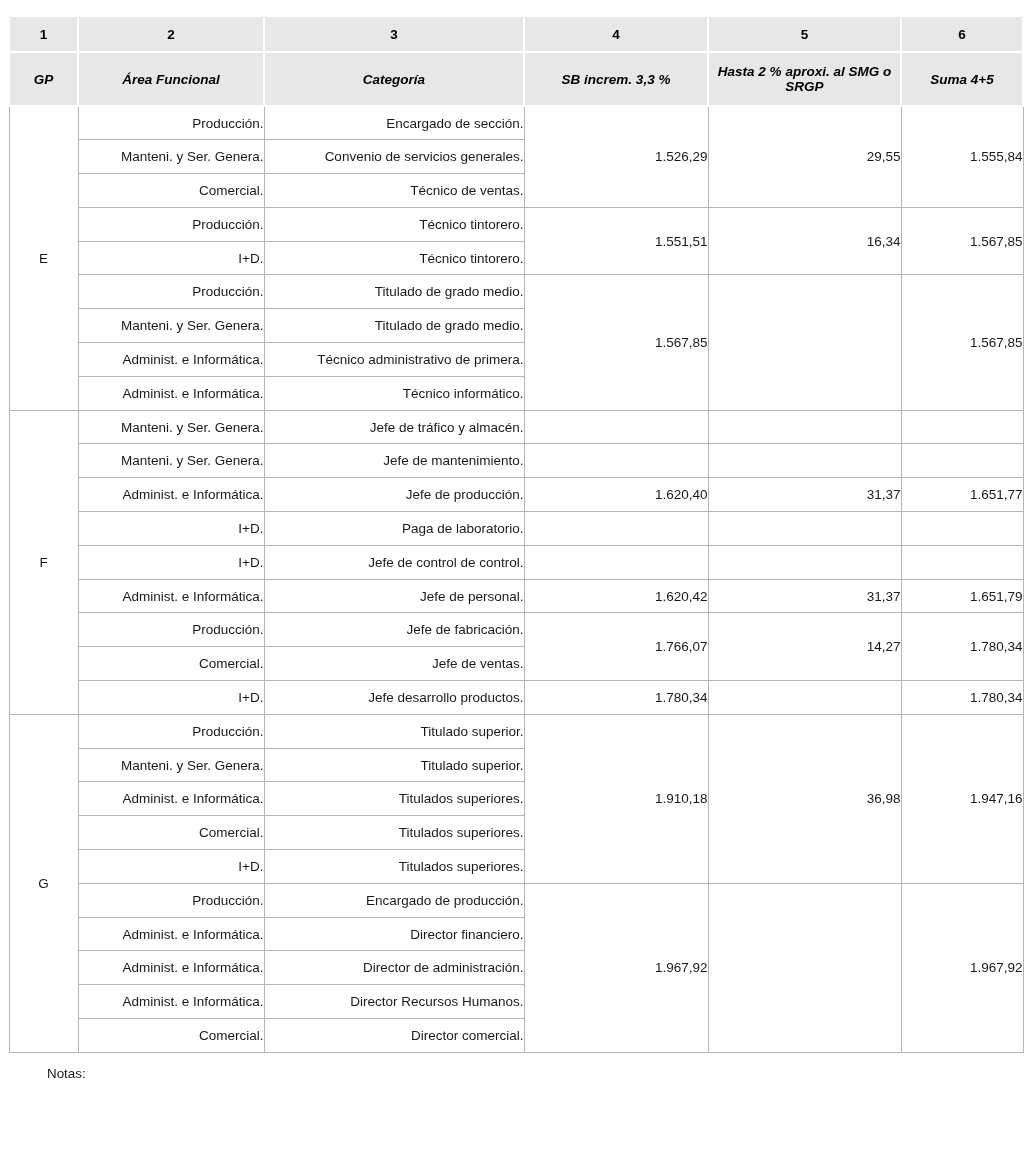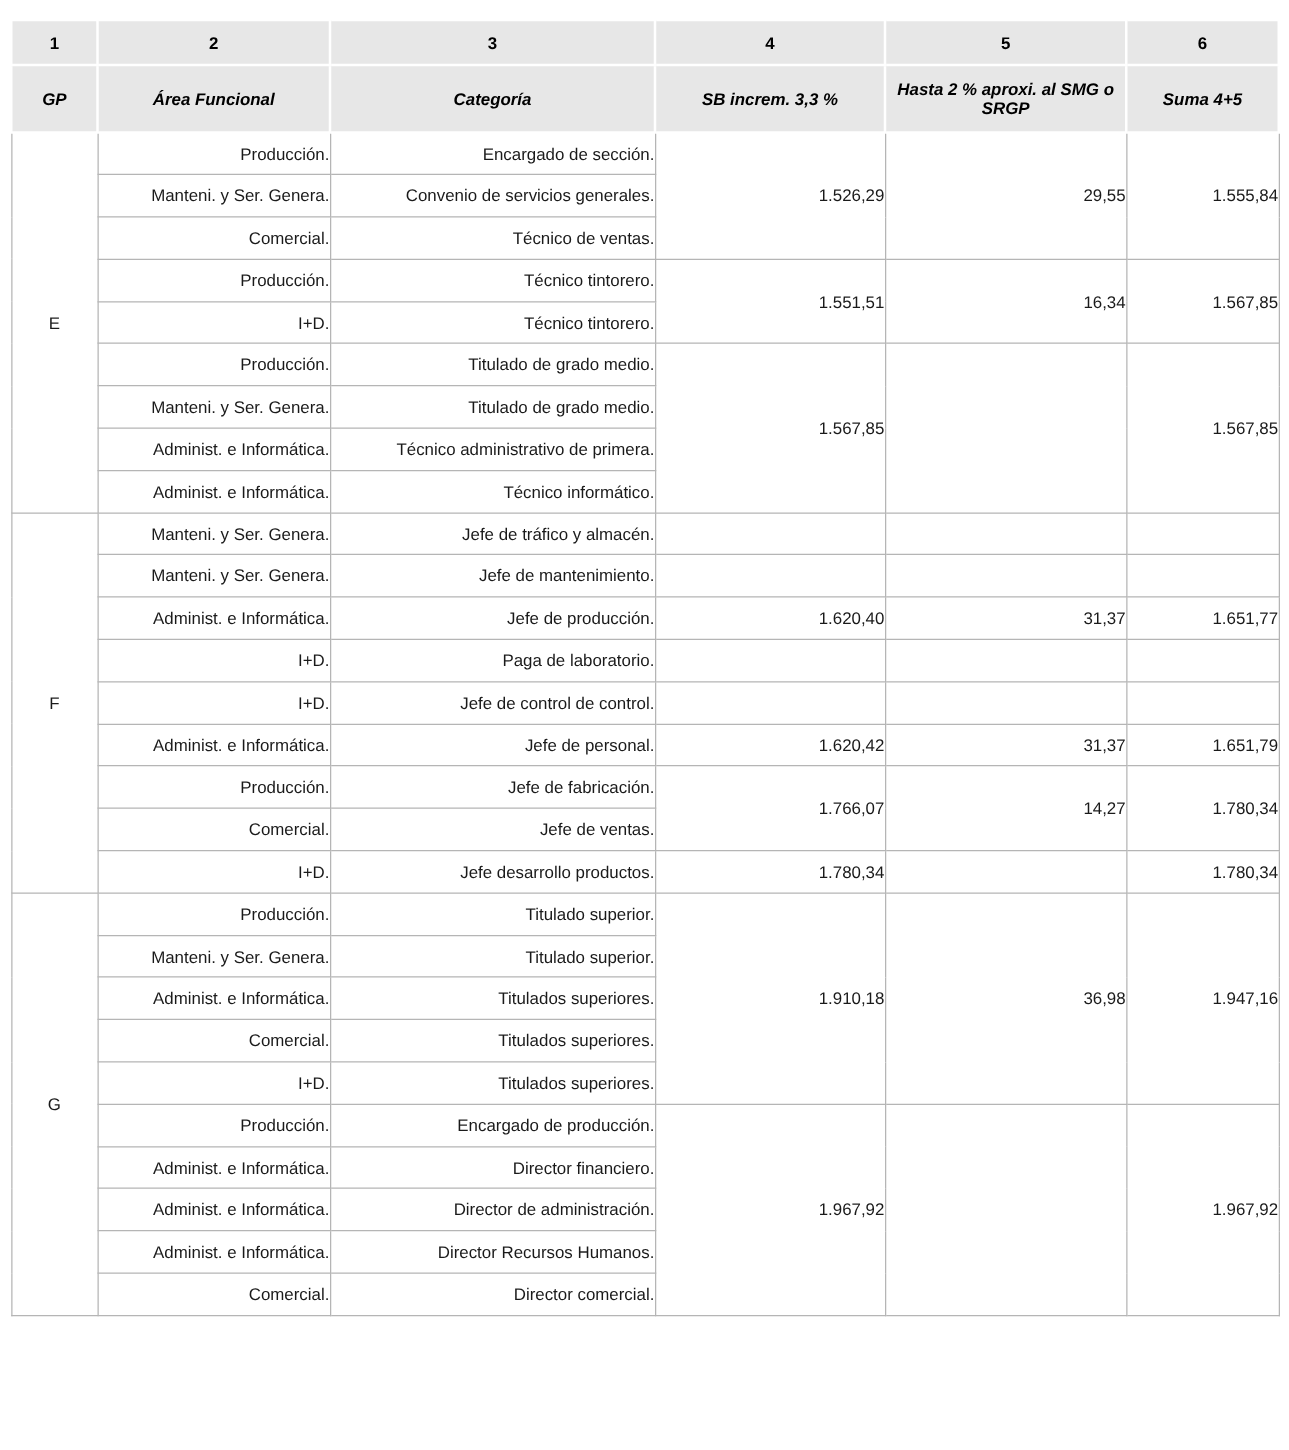--- a/index.html
+++ b/index.html
@@ -243,15 +243,16 @@
           <td class="cat">Director Recursos Humanos.</td>
         </tr>
         <tr style="height: 33.8px;">
           <td class="area">Comercial.</td>
           <td class="cat">Director comercial.</td>
         </tr>
       </tbody>
   </table>
 
   <div class="notes">
+    <p>Notas:</p>
   </div>
 
 </div>
 
 </body></html>

